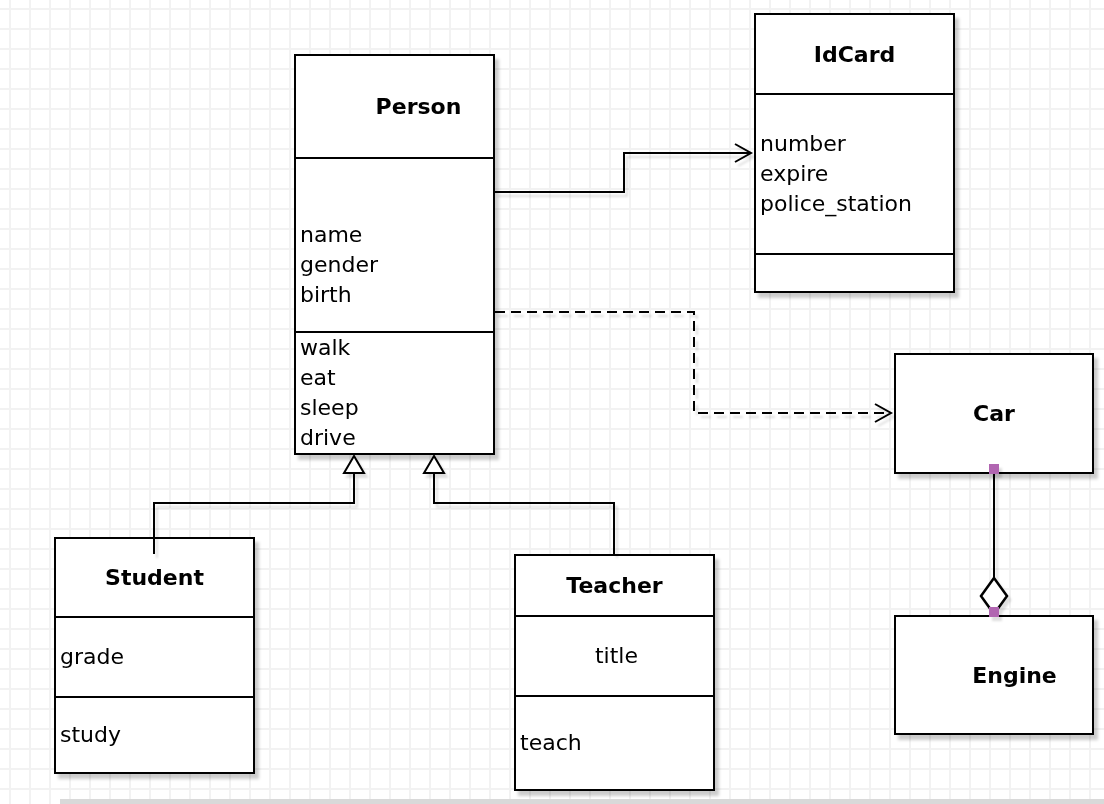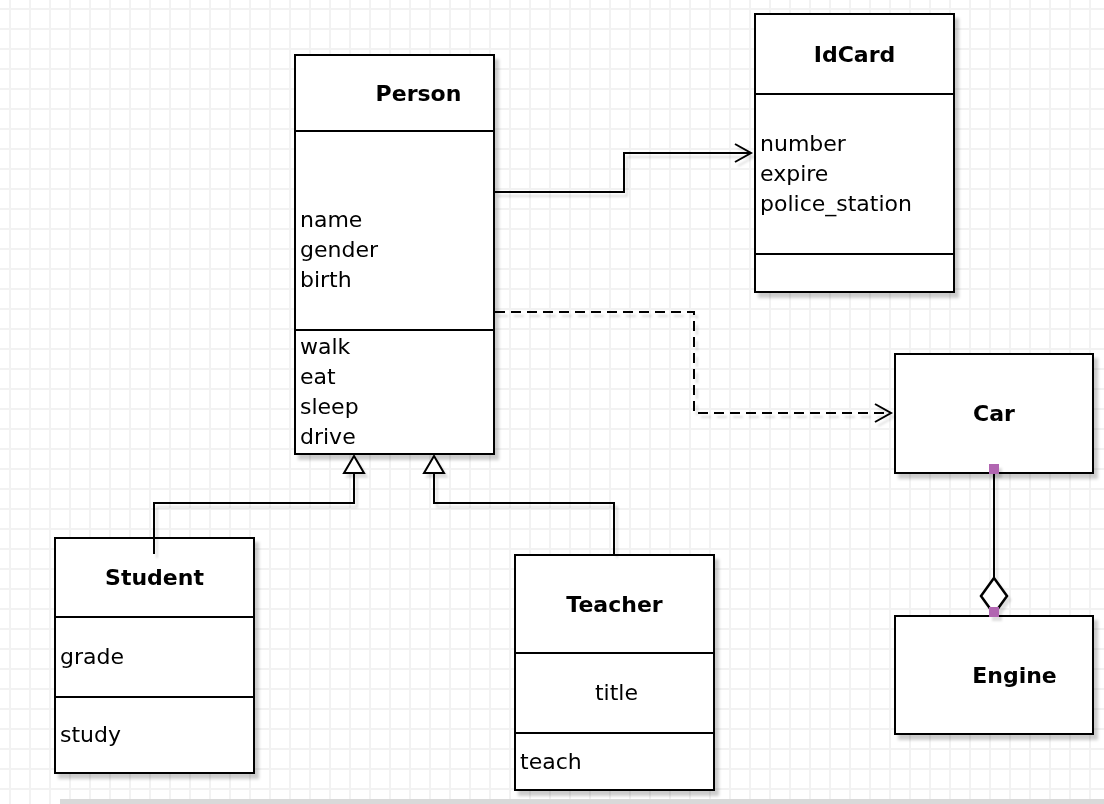--- a/index.html
+++ b/index.html
@@ -58,21 +58,21 @@
     width: 1044px; height: 5px;
     background: #d9d9d9;
   }
 </style>
 </head>
 <body>
 
 <div class="canvas">
 
   <div class="uml-class" style="left:294px; top:54px; width:201px; height:401px;">
-    <div class="uml-title sep" style="height:76px;padding-left:48px;">Person</div>
+    <div class="uml-title sep" style="height:103px;padding-left:48px;">Person</div>
     <div class="uml-members sep" style="height:160px;margin-top:39px;">
       <div class="member-line">name</div>
       <div class="member-line">gender</div>
       <div class="member-line">birth</div>
     </div>
     <div class="uml-members" style="flex:1;">
       <div class="member-line">walk</div>
       <div class="member-line">eat</div>
       <div class="member-line">sleep</div>
       <div class="member-line">drive</div>
@@ -101,21 +101,21 @@
     <div class="uml-title sep" style="height:79px;">Student</div>
     <div class="uml-members sep" style="height:80px;">
       <div class="member-line">grade</div>
     </div>
     <div class="uml-members" style="flex:1;">
       <div class="member-line">study</div>
     </div>
   </div>
 
   <div class="uml-class" style="left:514px; top:554px; width:201px; height:237px;">
-    <div class="uml-title sep" style="height:98px;">Teacher</div>
+    <div class="uml-title sep" style="height:61px;">Teacher</div>
     <div class="uml-members sep" style="height:80px;align-items:center;">
       <div class="member-line">title</div>
     </div>
     <div class="uml-members" style="flex:1;">
       <div class="member-line">teach</div>
     </div>
   </div>
 
   <div class="page-bottom-shadow"></div>
 

